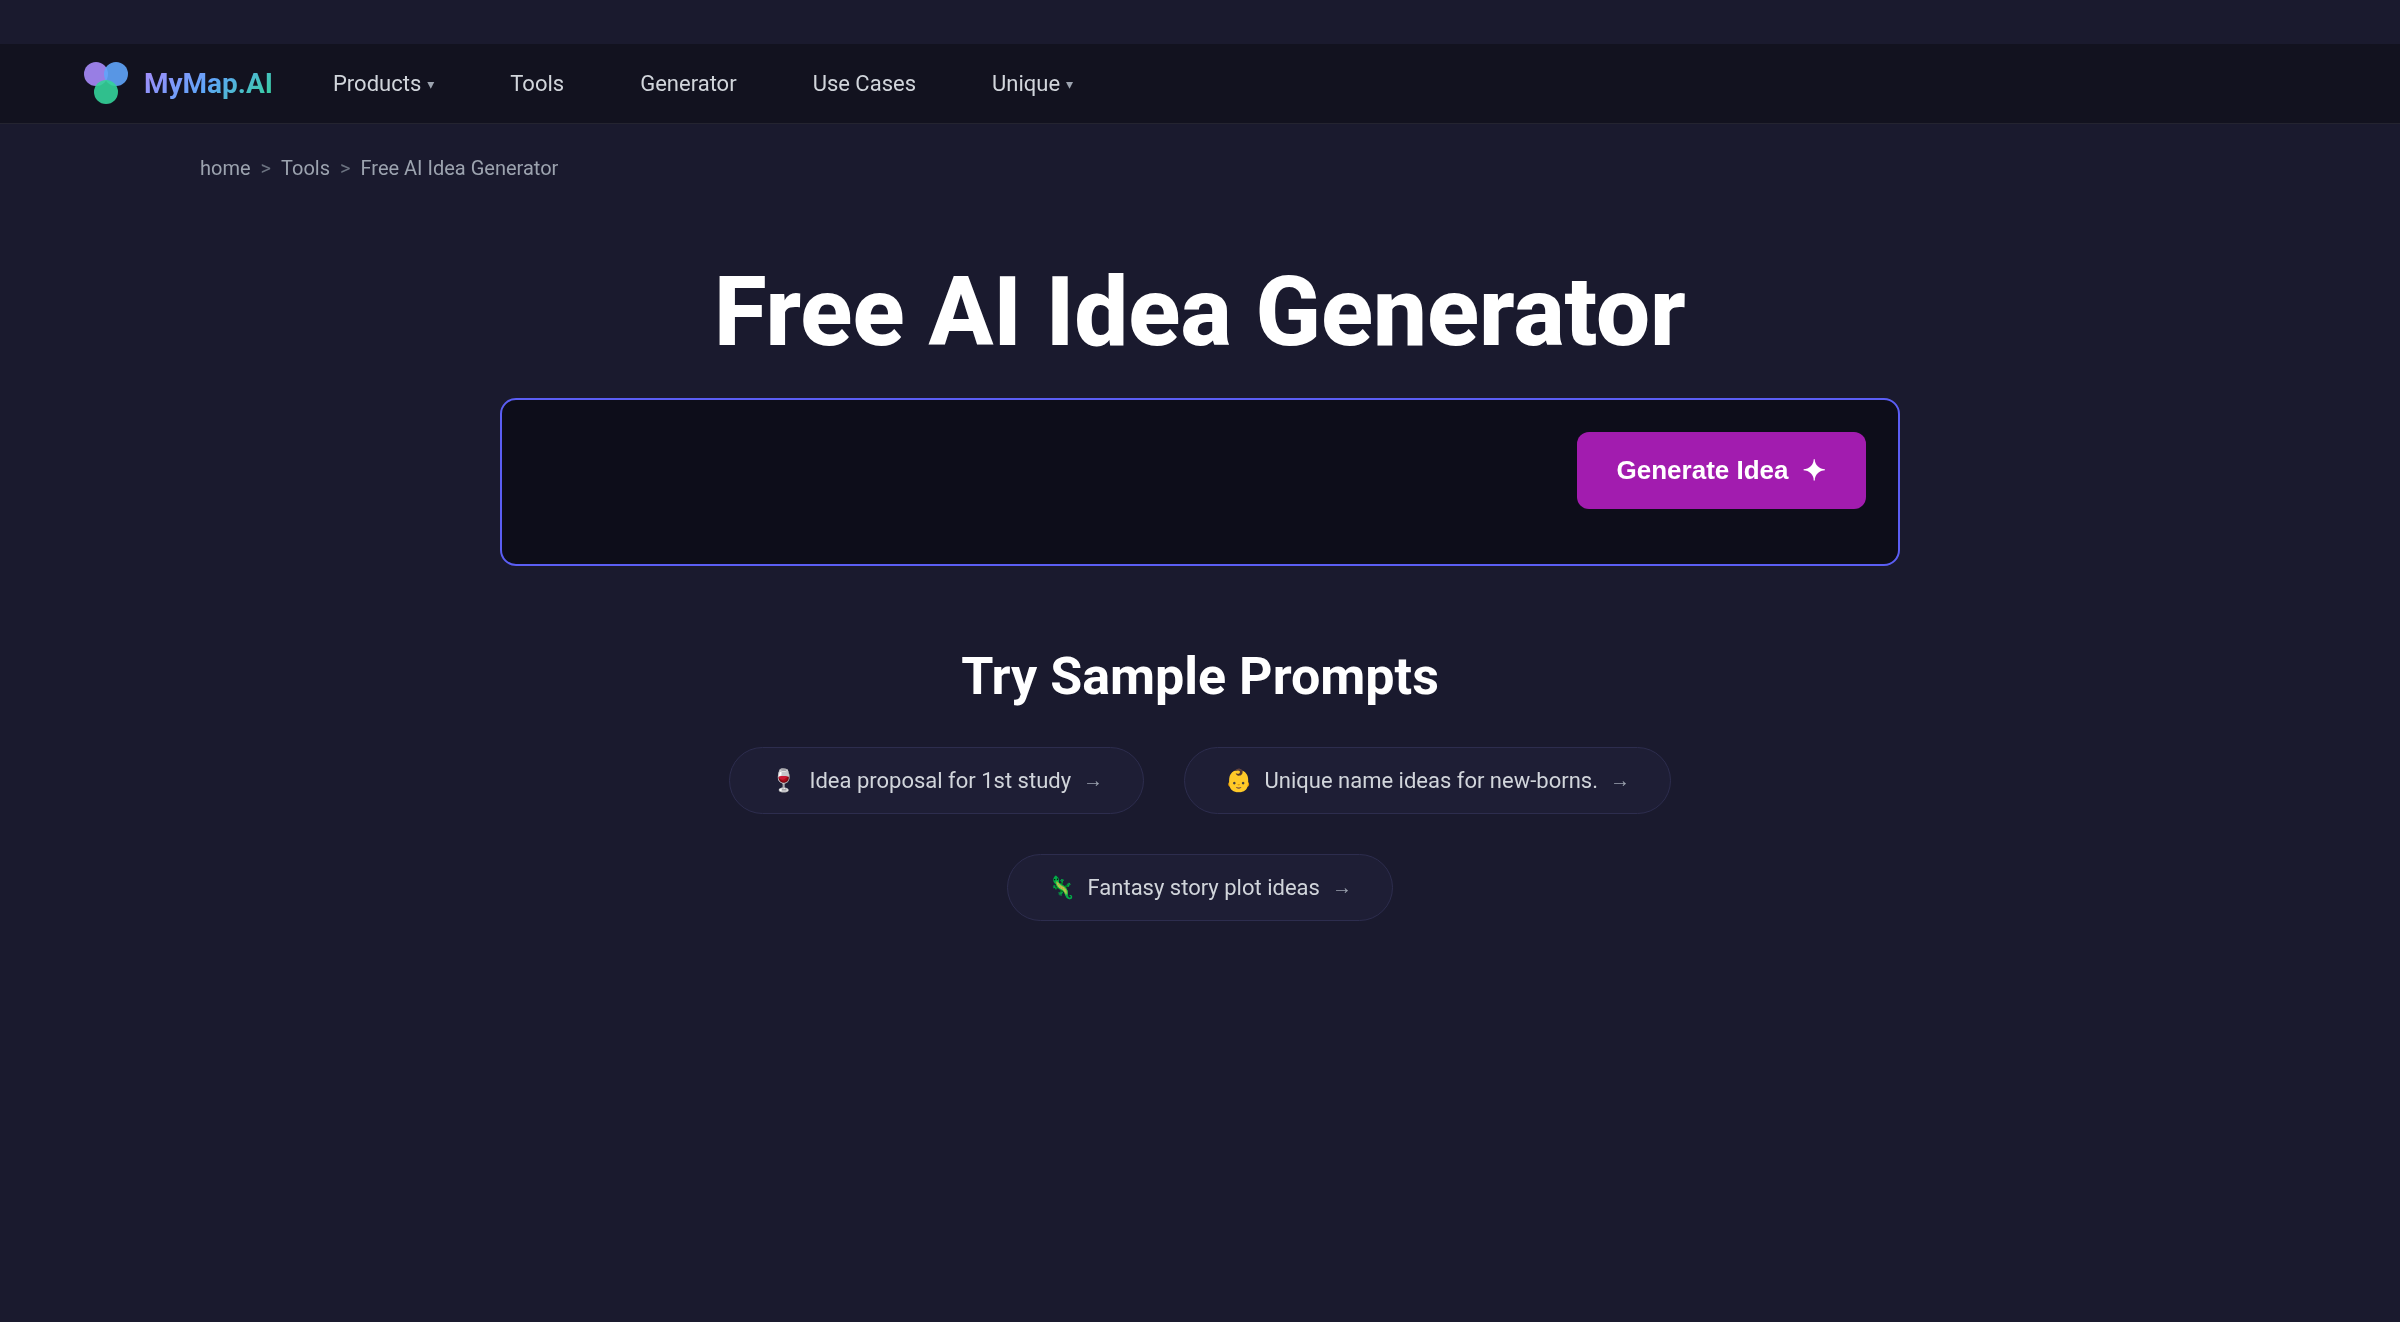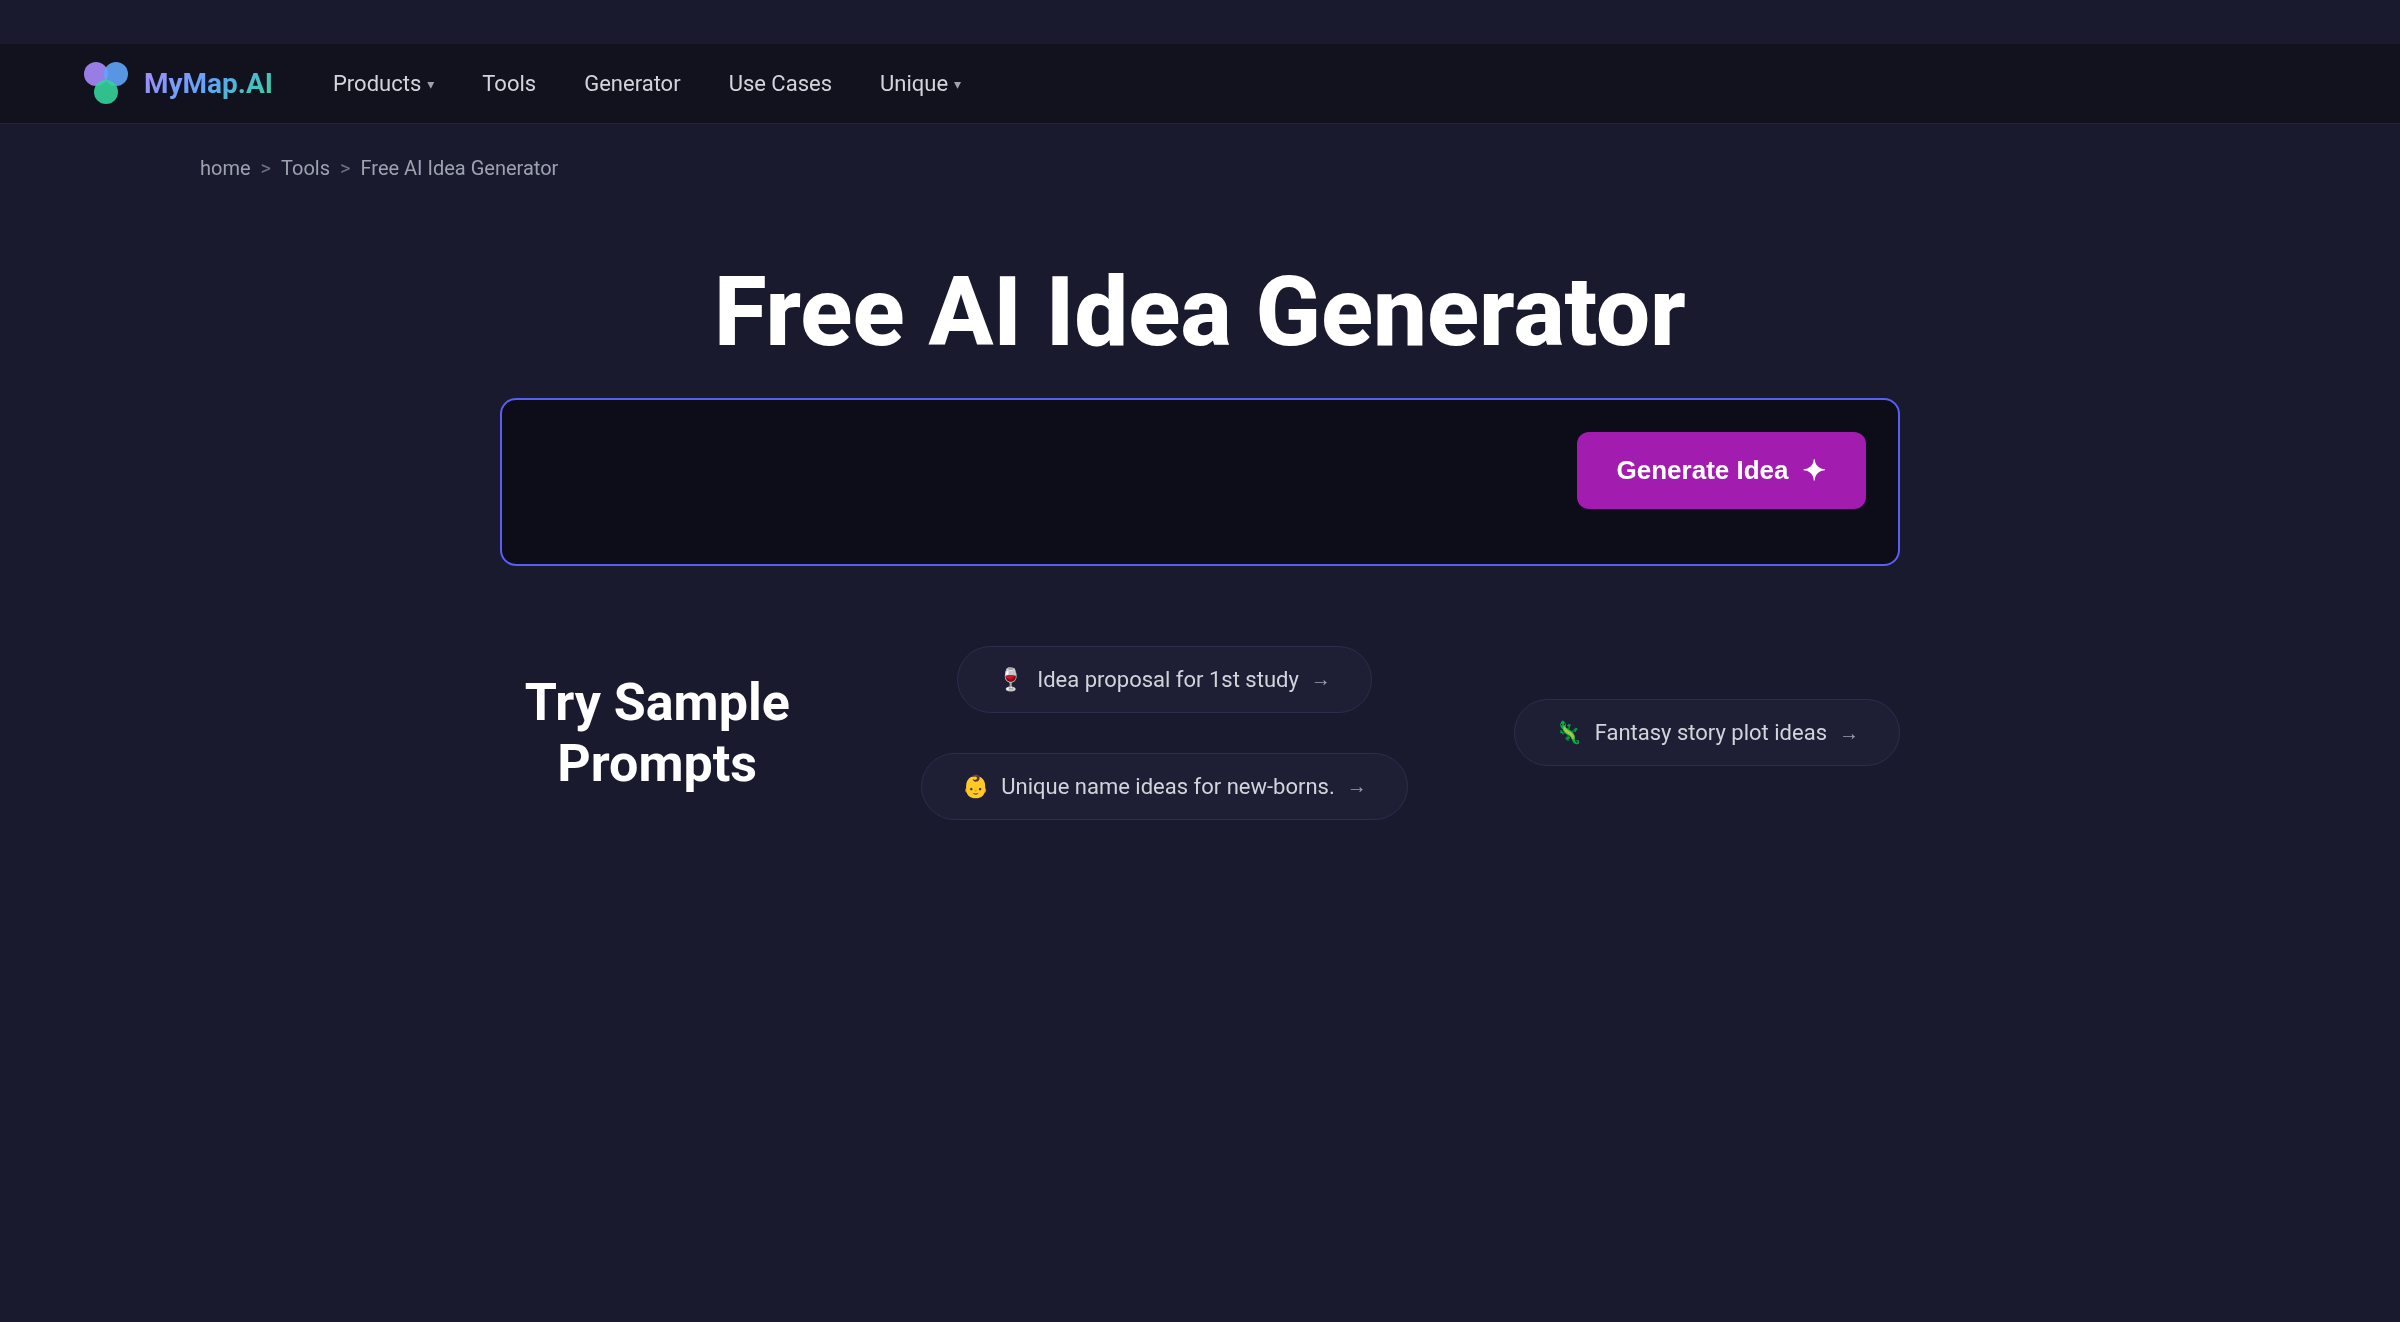--- a/index.html
+++ b/index.html
@@ -51,21 +51,21 @@
       font-weight: 700;
       background: linear-gradient(135deg, #a78bfa, #60a5fa, #34d399);
       -webkit-background-clip: text;
       -webkit-text-fill-color: transparent;
       background-clip: text;
     }
 
     .nav-links {
       display: flex;
       align-items: flex-start;
-      gap: 48px;
+      gap: 76px;
     }
 
     .nav-link {
       font-size: 22px;
       color: #d1d5db;
       cursor: pointer;
       display: flex;
       align-items: center;
       gap: 6px;
       white-space: nowrap;
@@ -203,20 +203,21 @@
 
     .sparkle-icon {
       font-size: 28px;
     }
 
     
     .sample-prompts-section {
       width: 100%;
       max-width: 1400px;
       display: flex;
+      flex-direction: column;
       align-items: center;
       gap: 40px;
     }
 
     .sample-prompts-title {
       font-size: 52px;
       font-weight: 700;
       color: #ffffff;
       text-align: center;
     }

